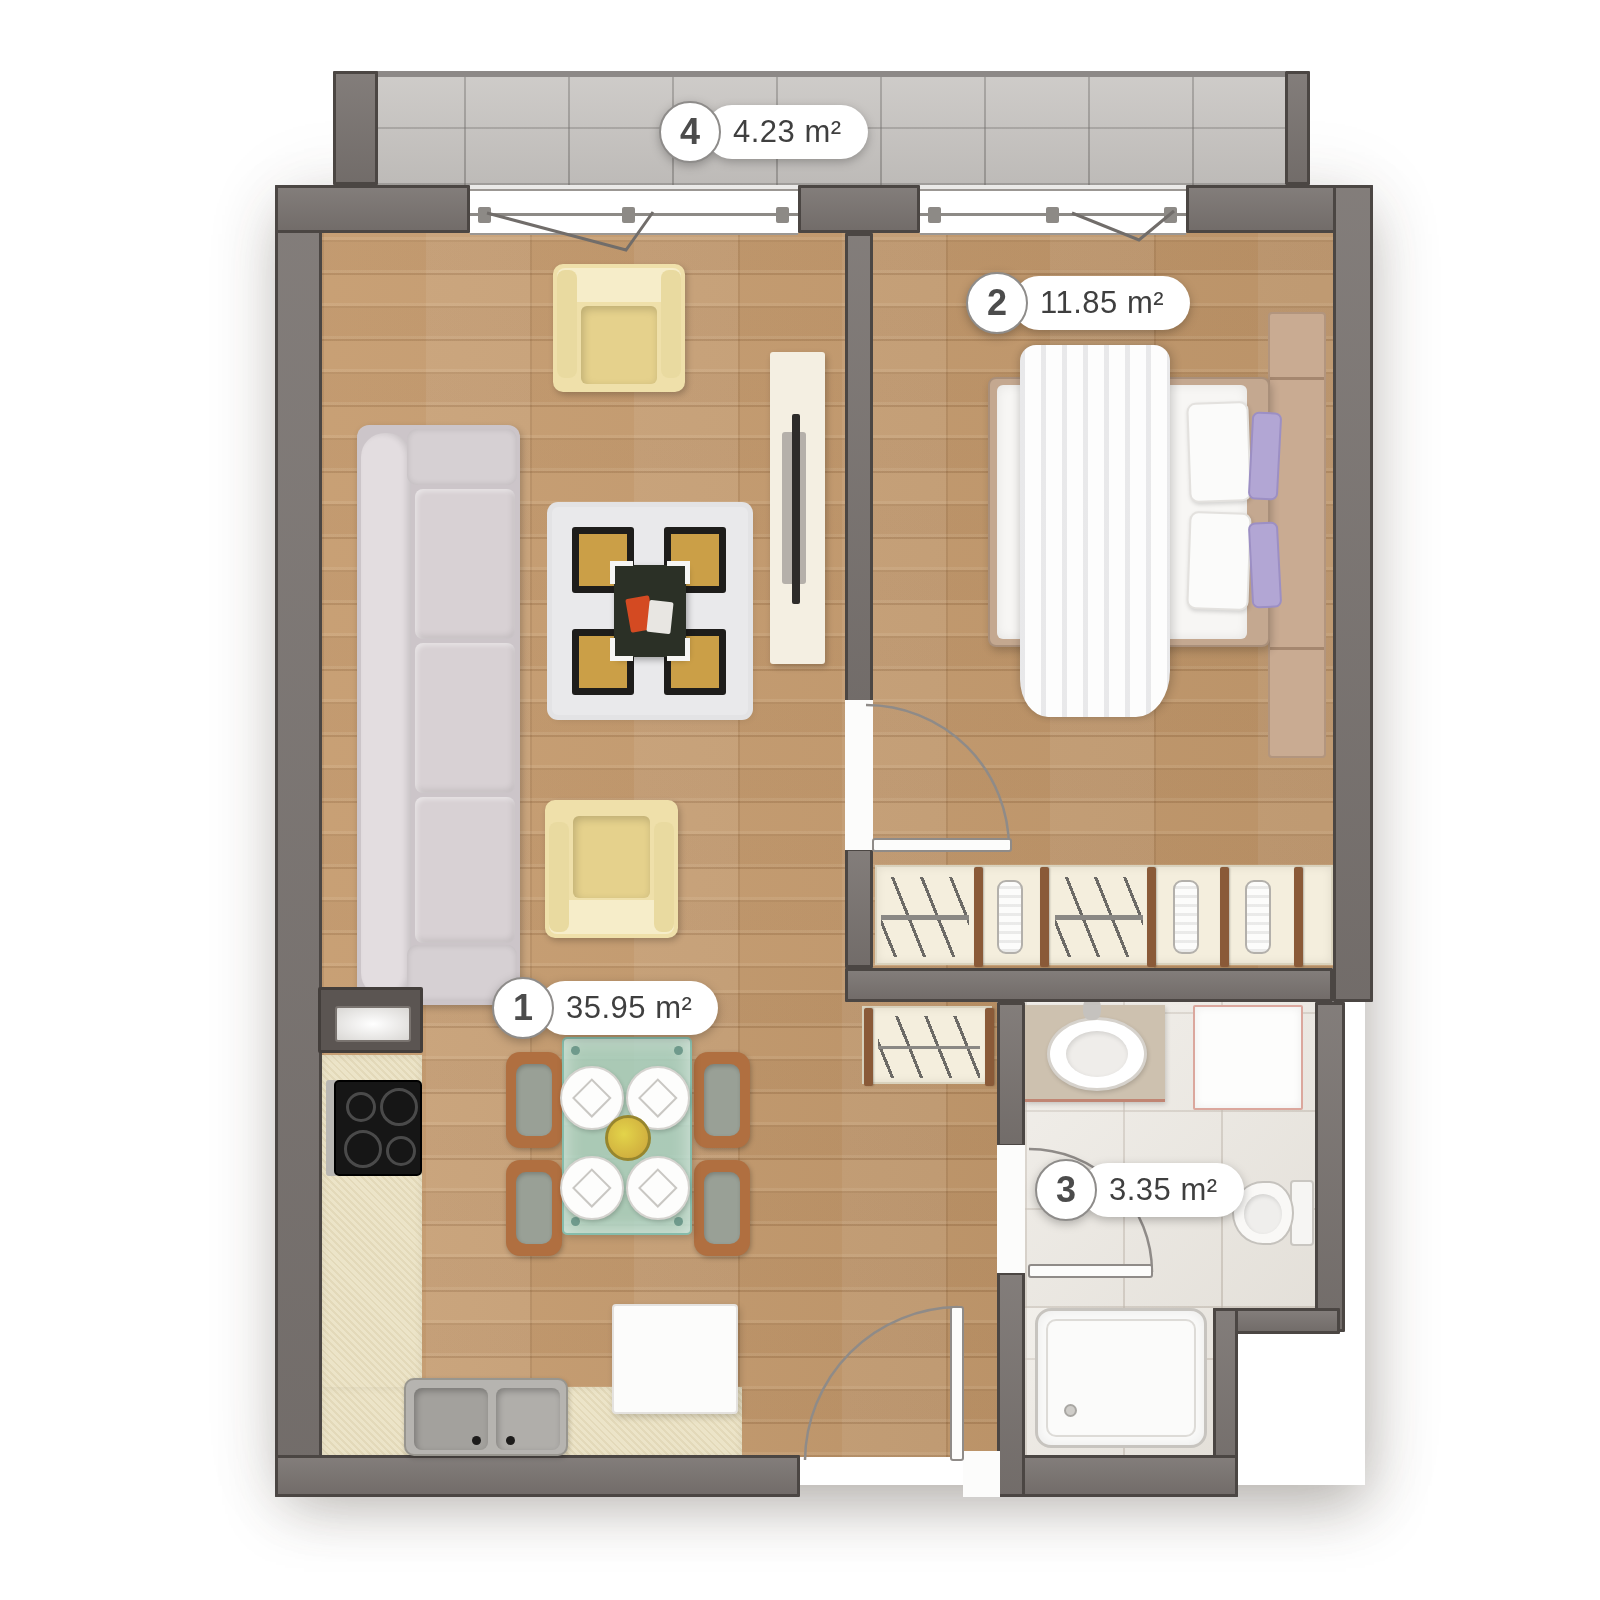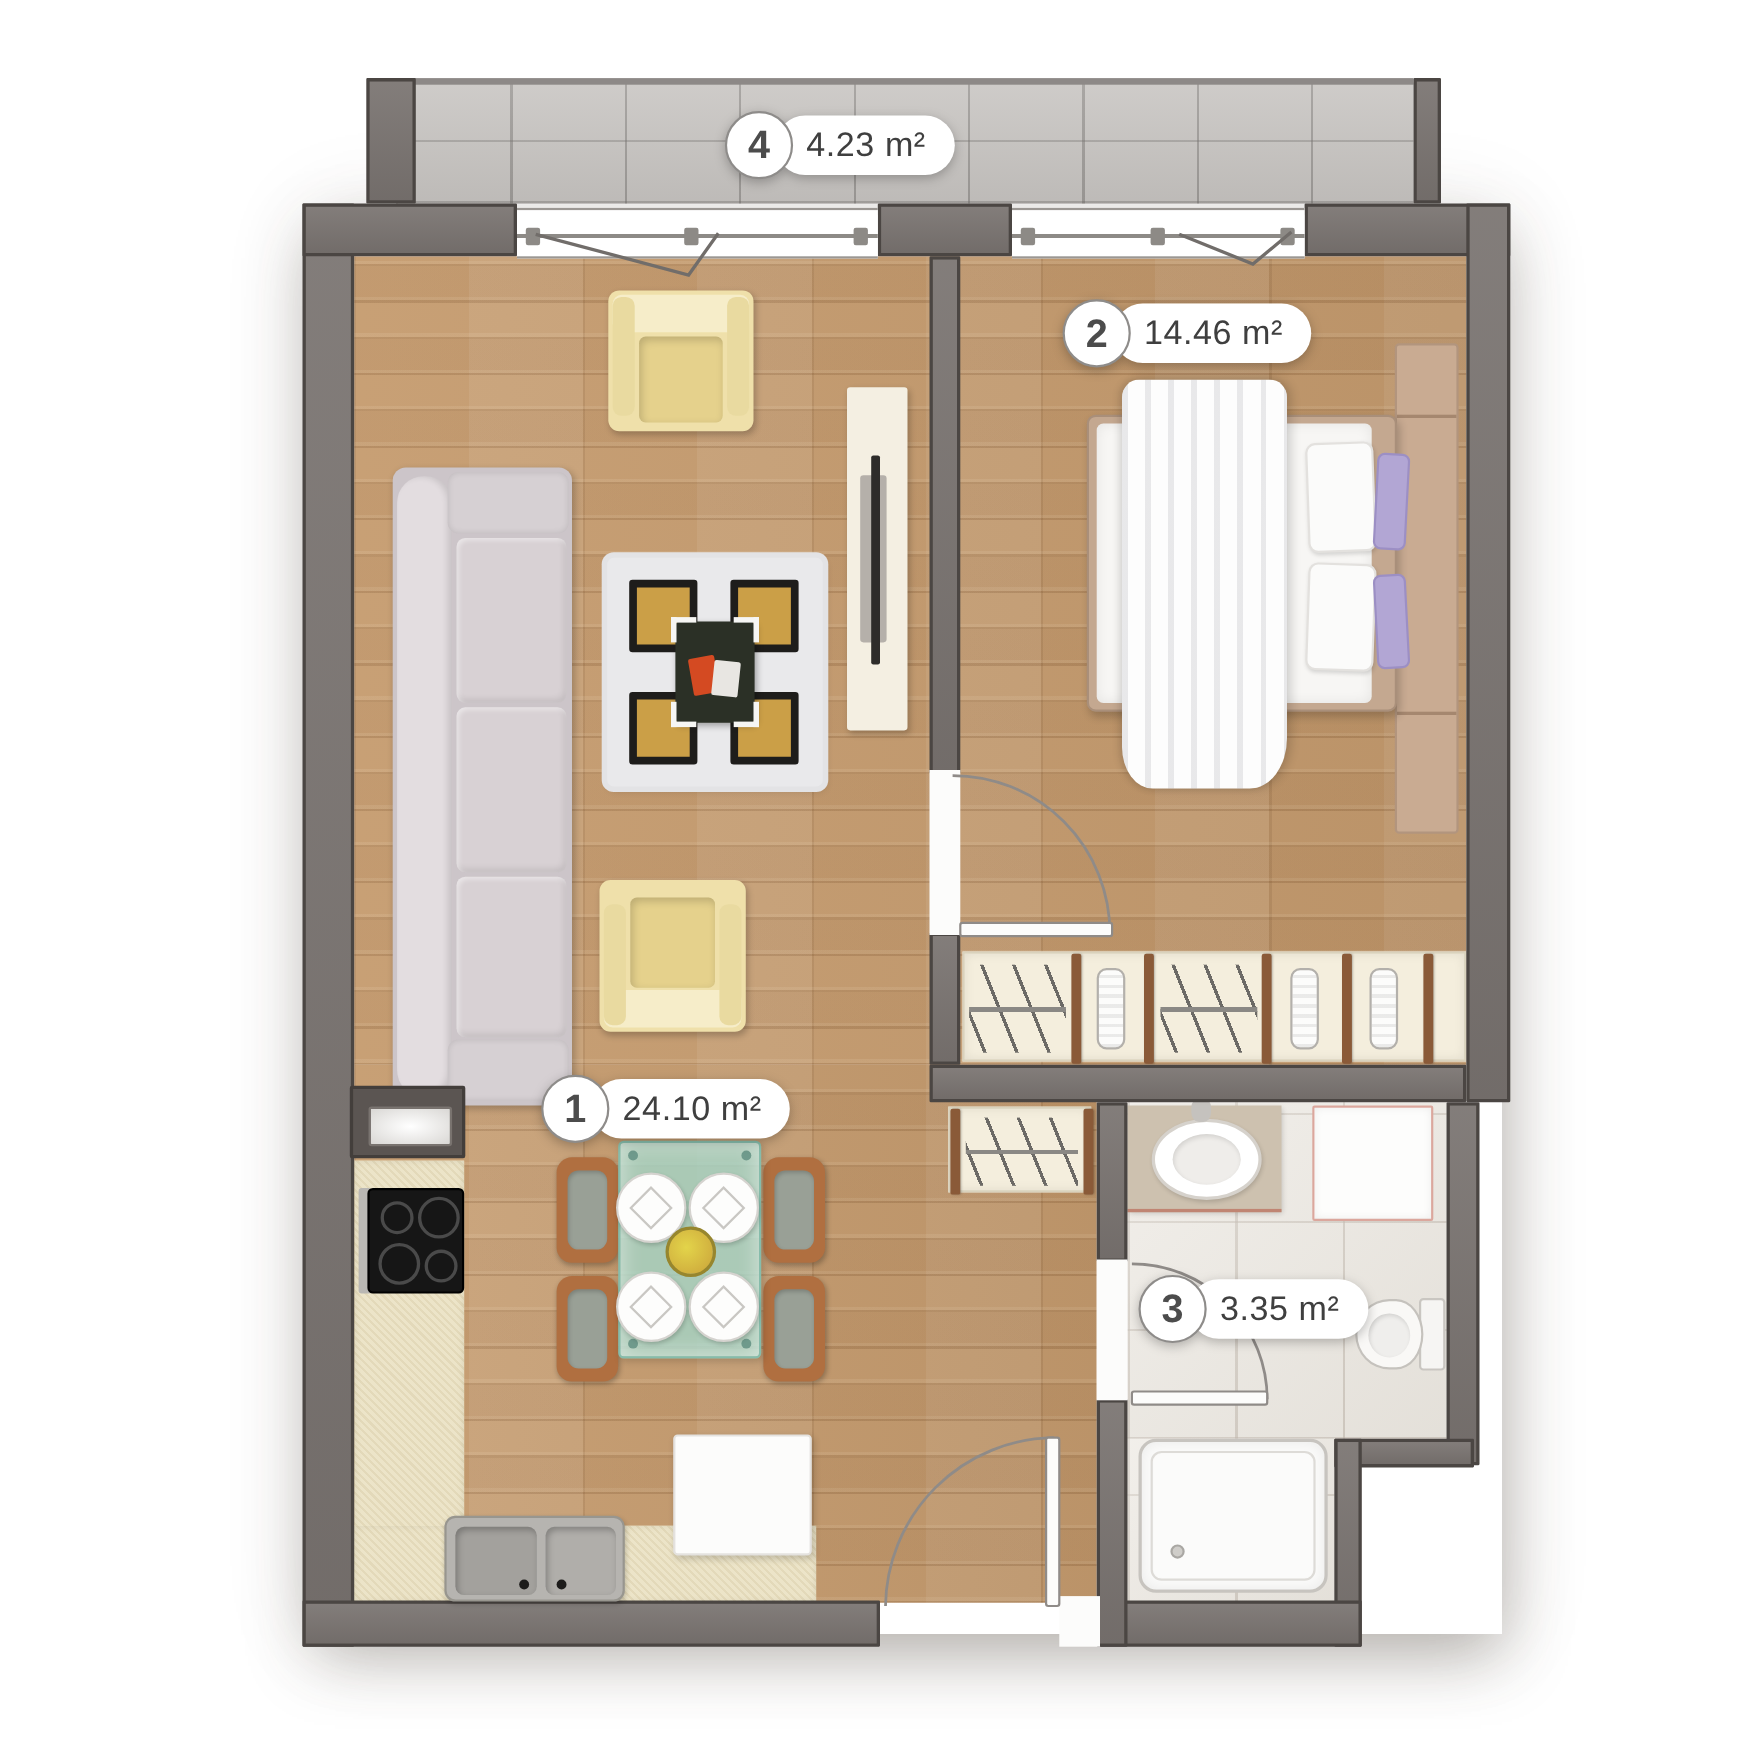--- a/index.html
+++ b/index.html
@@ -302,29 +302,29 @@
     <rect class="leaf" x="951" y="1307" width="12" height="153" rx="2"></rect>
     <polyline class="sash" points="487,213 626,250 653,212"></polyline>
     <polyline class="sash" points="1072,213 1139,240 1174,211"></polyline>
   </svg>
 
   <div class="room-label" style="left:492px;top:977px;">
     <div class="label-circle">
         <span>1</span>
       </div>
     <div class="label-pill">
-        <span>24.10 m²</span>
+        <span>35.95 m²</span>
       </div>
   </div>
   <div class="room-label" style="left:966px;top:272px;">
     <div class="label-circle">
         <span>2</span>
       </div>
     <div class="label-pill">
-        <span>14.46 m²</span>
+        <span>11.85 m²</span>
       </div>
   </div>
   <div class="room-label" style="left:1035px;top:1159px;">
     <div class="label-circle">
         <span>3</span>
       </div>
     <div class="label-pill">
         <span>3.35 m²</span>
       </div>
   </div>

